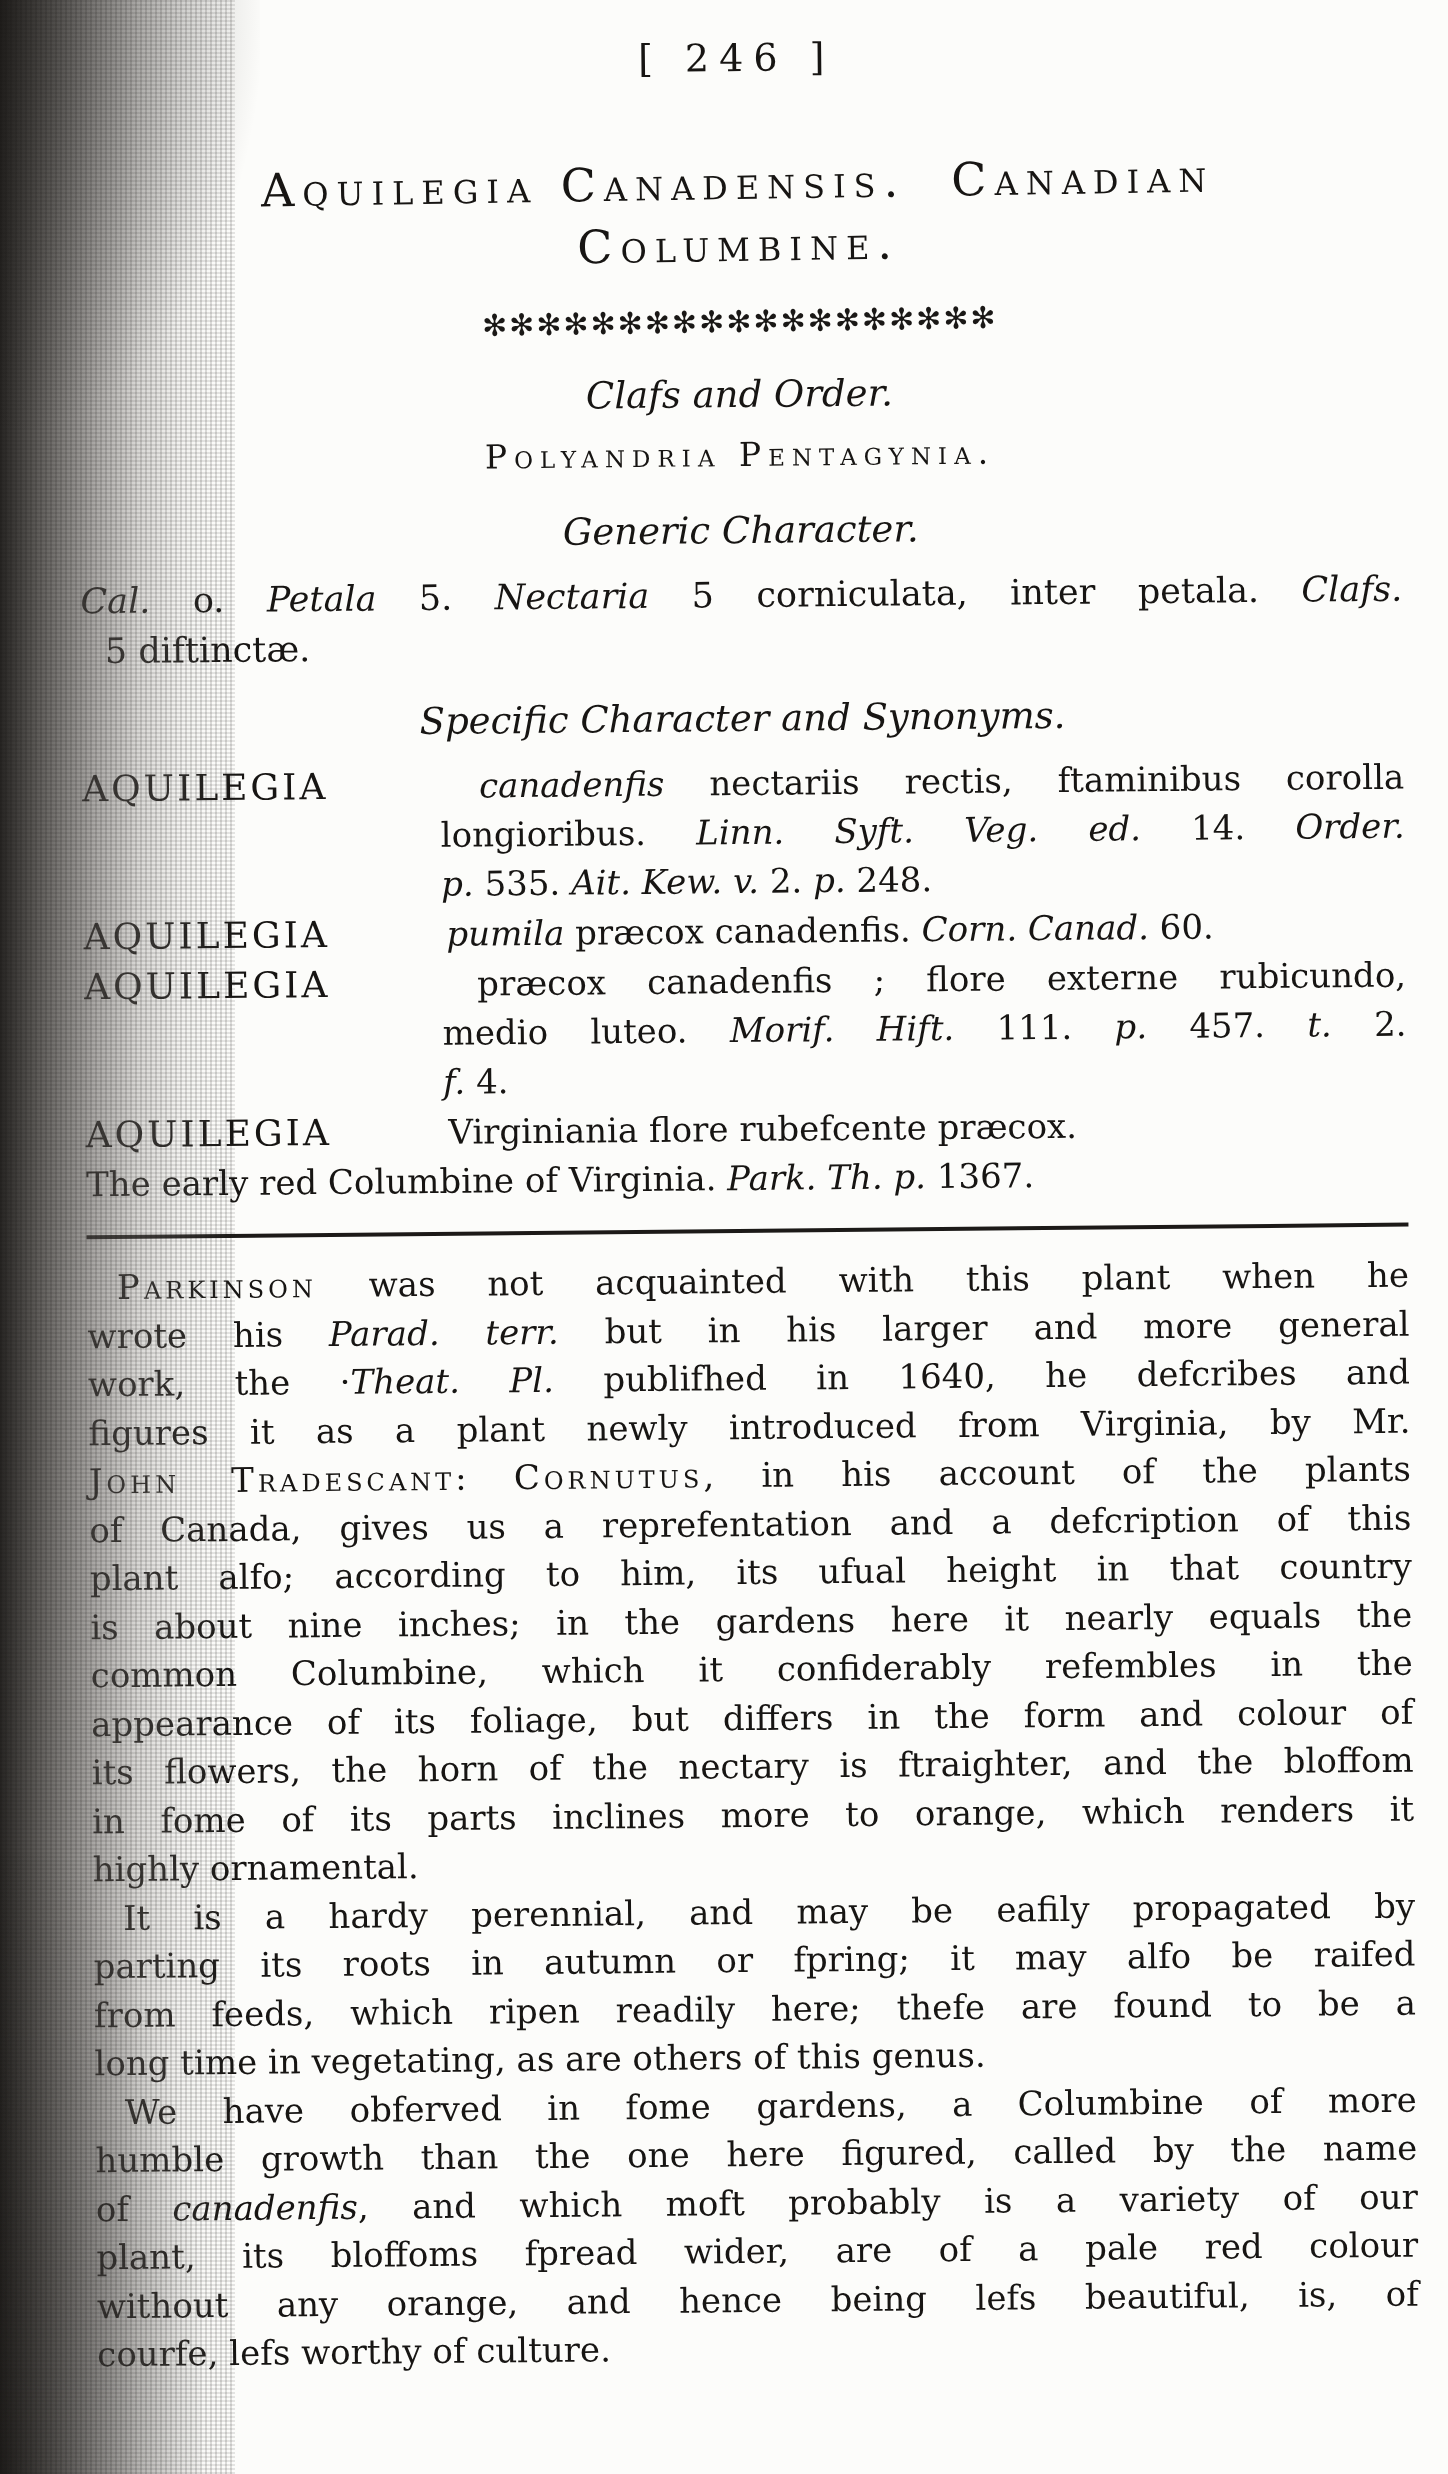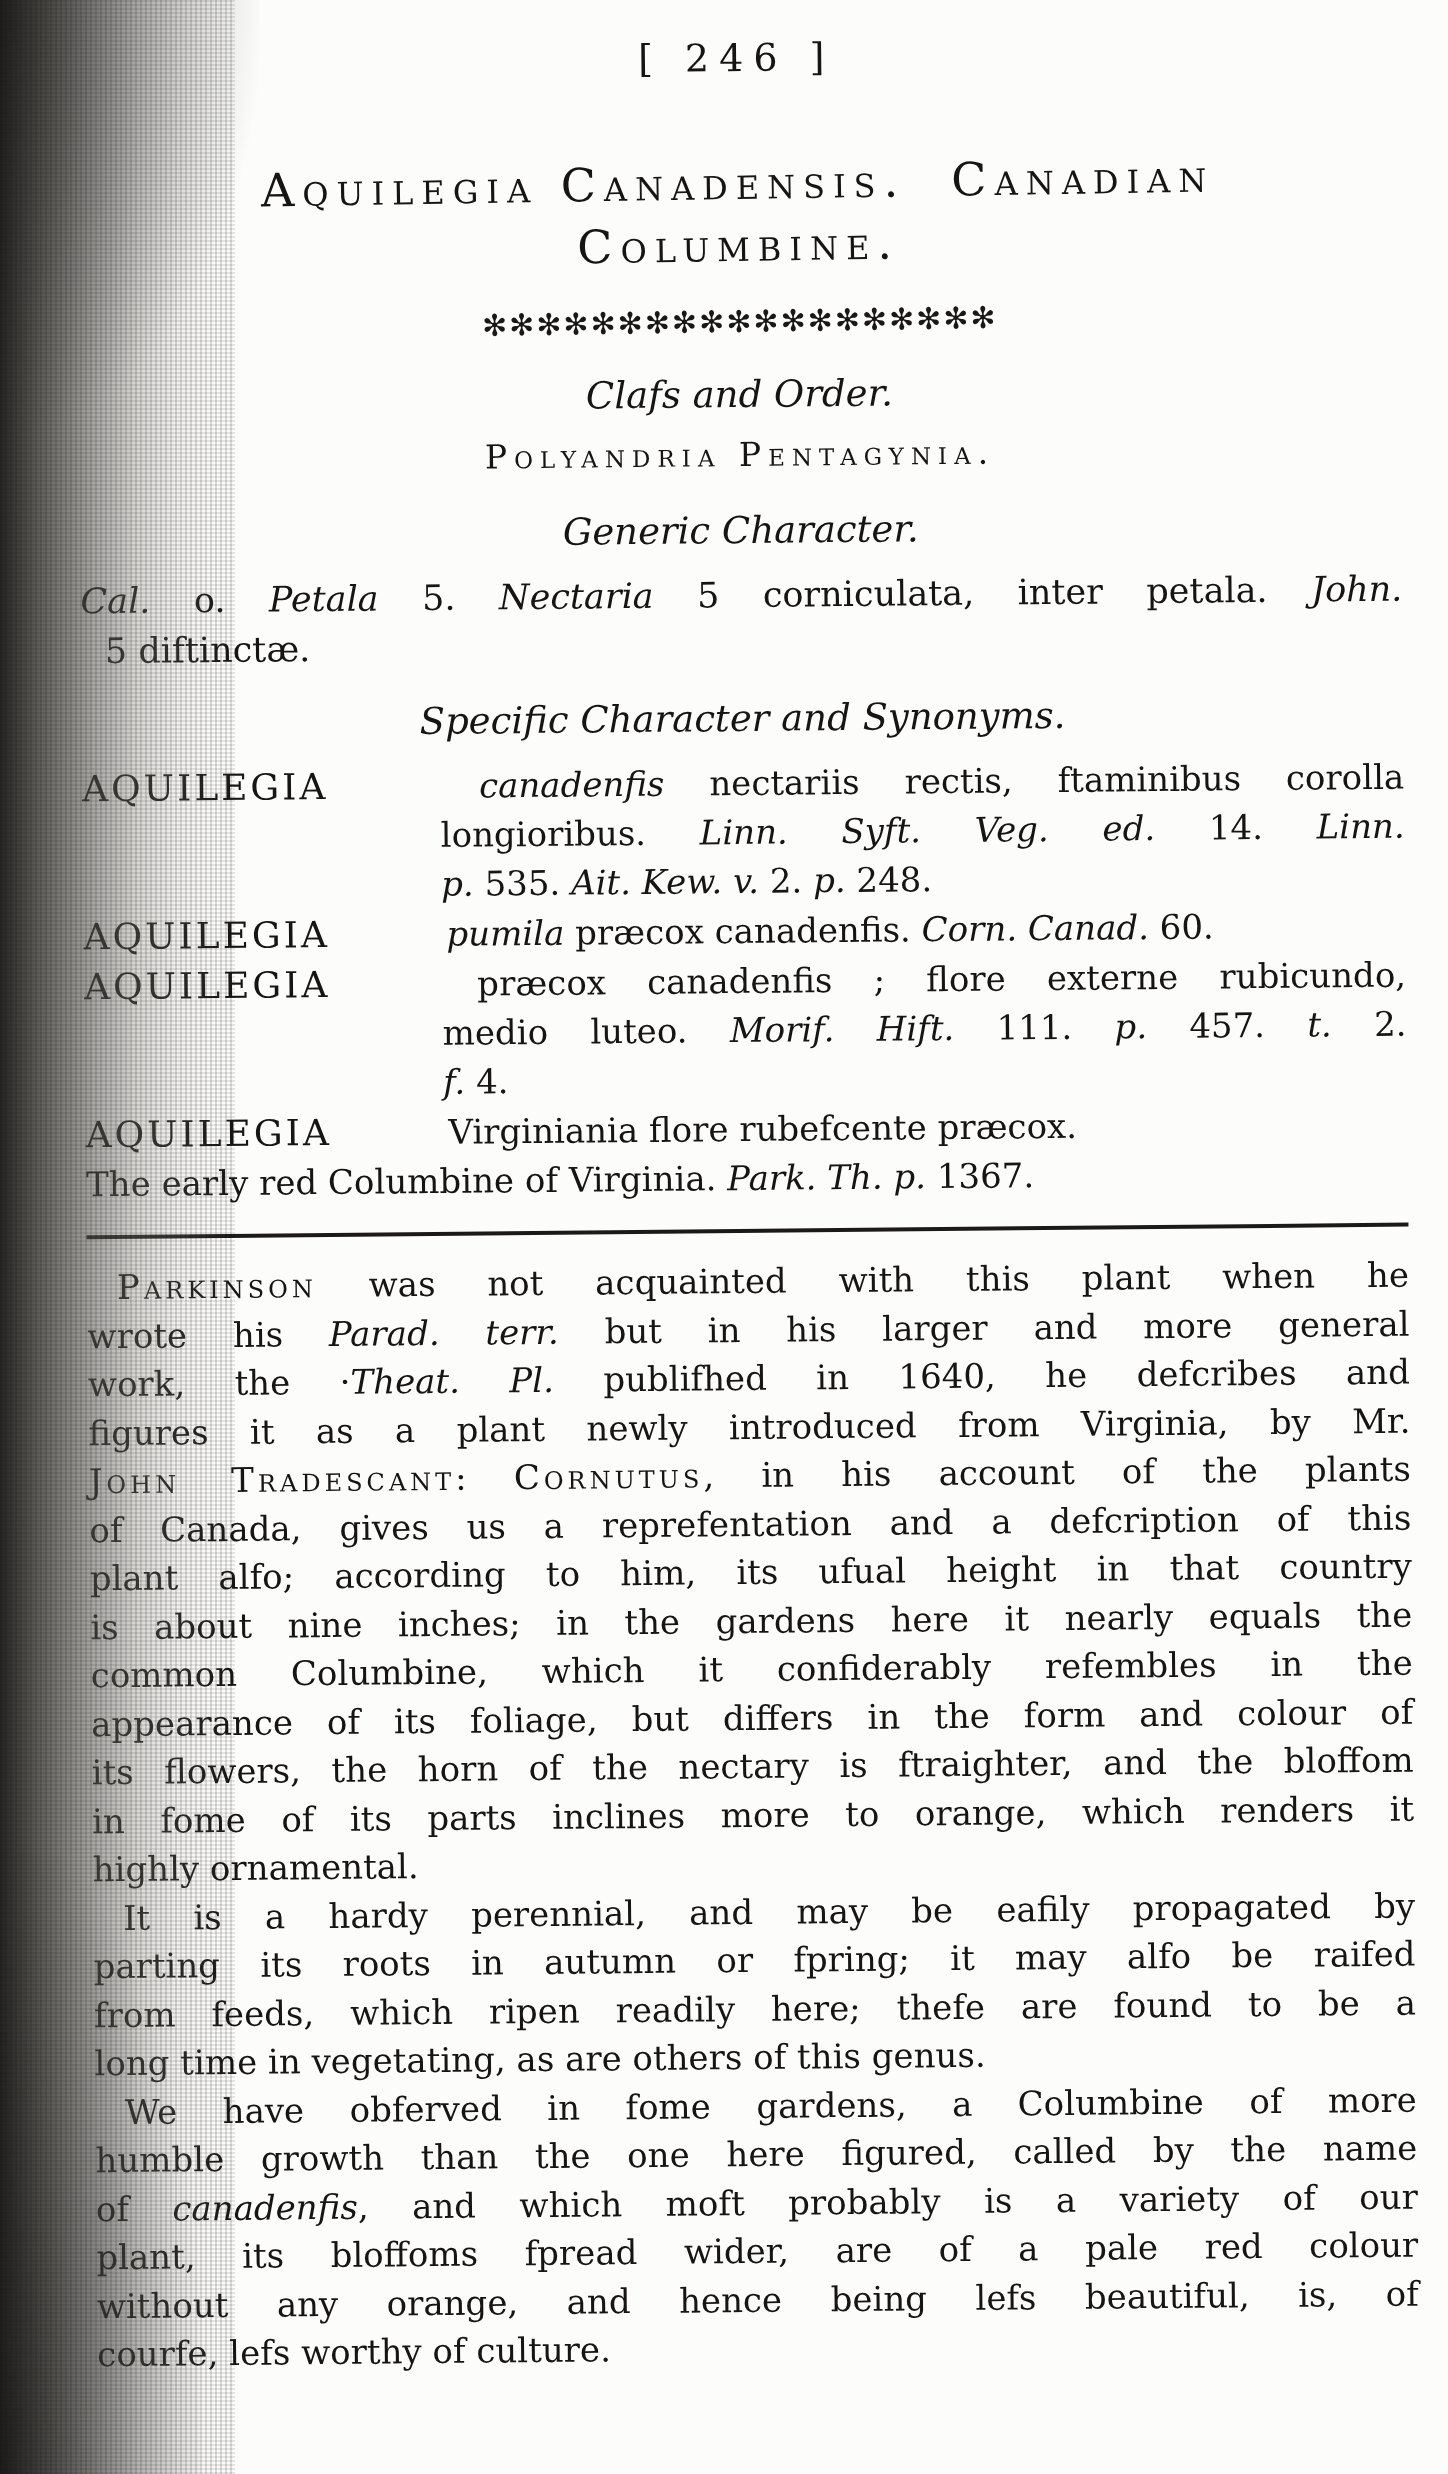--- a/index.html
+++ b/index.html
@@ -85,30 +85,30 @@
     <div class="title-line first">Aquilegia Canadensis.  Canadian</div>
     <div class="title-line">Columbine.</div>
     <div class="ornament">✻✻✻✻✻✻✻✻✻✻✻✻✻✻✻✻✻✻✻</div>
   </div>
 
   <div class="h-italic h-class">Clafs and Order.</div>
   <div class="h-smallcaps">Polyandria Pentagynia.</div>
 
   <div class="h-italic h-generic">Generic Character.</div>
   <div class="gen-char" id="generic-char">
-      <div class="tline just"><i>Cal.</i> o.  <i>Petala</i> 5.  <i>Nectaria</i> 5 corniculata, inter petala.  <i>John.</i></div>
+      <div class="tline just"><i>Cal.</i> o.  <i>Petala</i> 5.  <i>Nectaria</i> 5 corniculata, inter petala.  <i>Clafs.</i></div>
       <div class="tline gc-cont">5 diftinctæ.</div>
     </div>
 
   <div class="h-italic h-specific">Specific Character and Synonyms.</div>
 
   <div class="synonyms" id="synonyms">
       <div>
         <div class="tline just"><span class="genus">AQUILEGIA</span> <i>canadenfis</i> nectariis rectis, ftaminibus corolla</div>
-        <div class="tline cont just">longioribus.  <i>Linn. Syft. Veg. ed.</i> 14.  <i>Linn.</i></div>
+        <div class="tline cont just">longioribus.  <i>Linn. Syft. Veg. ed.</i> 14.  <i>Order.</i></div>
         <div class="tline cont"><i>p.</i> 535.  <i>Ait. Kew. v.</i> 2. <i>p.</i> 248.</div>
       </div>
       <div>
         <div class="tline"><span class="genus">AQUILEGIA</span> <i>pumila</i> præcox canadenfis.  <i>Corn. Canad.</i> 60.</div>
       </div>
       <div>
         <div class="tline just"><span class="genus">AQUILEGIA</span> præcox canadenfis ;  flore externe rubicundo,</div>
         <div class="tline cont just">medio luteo.  <i>Morif. Hift.</i> 111.  <i>p.</i> 457. <i>t.</i> 2.</div>
         <div class="tline cont"><i>f.</i> 4.</div>
       </div>

